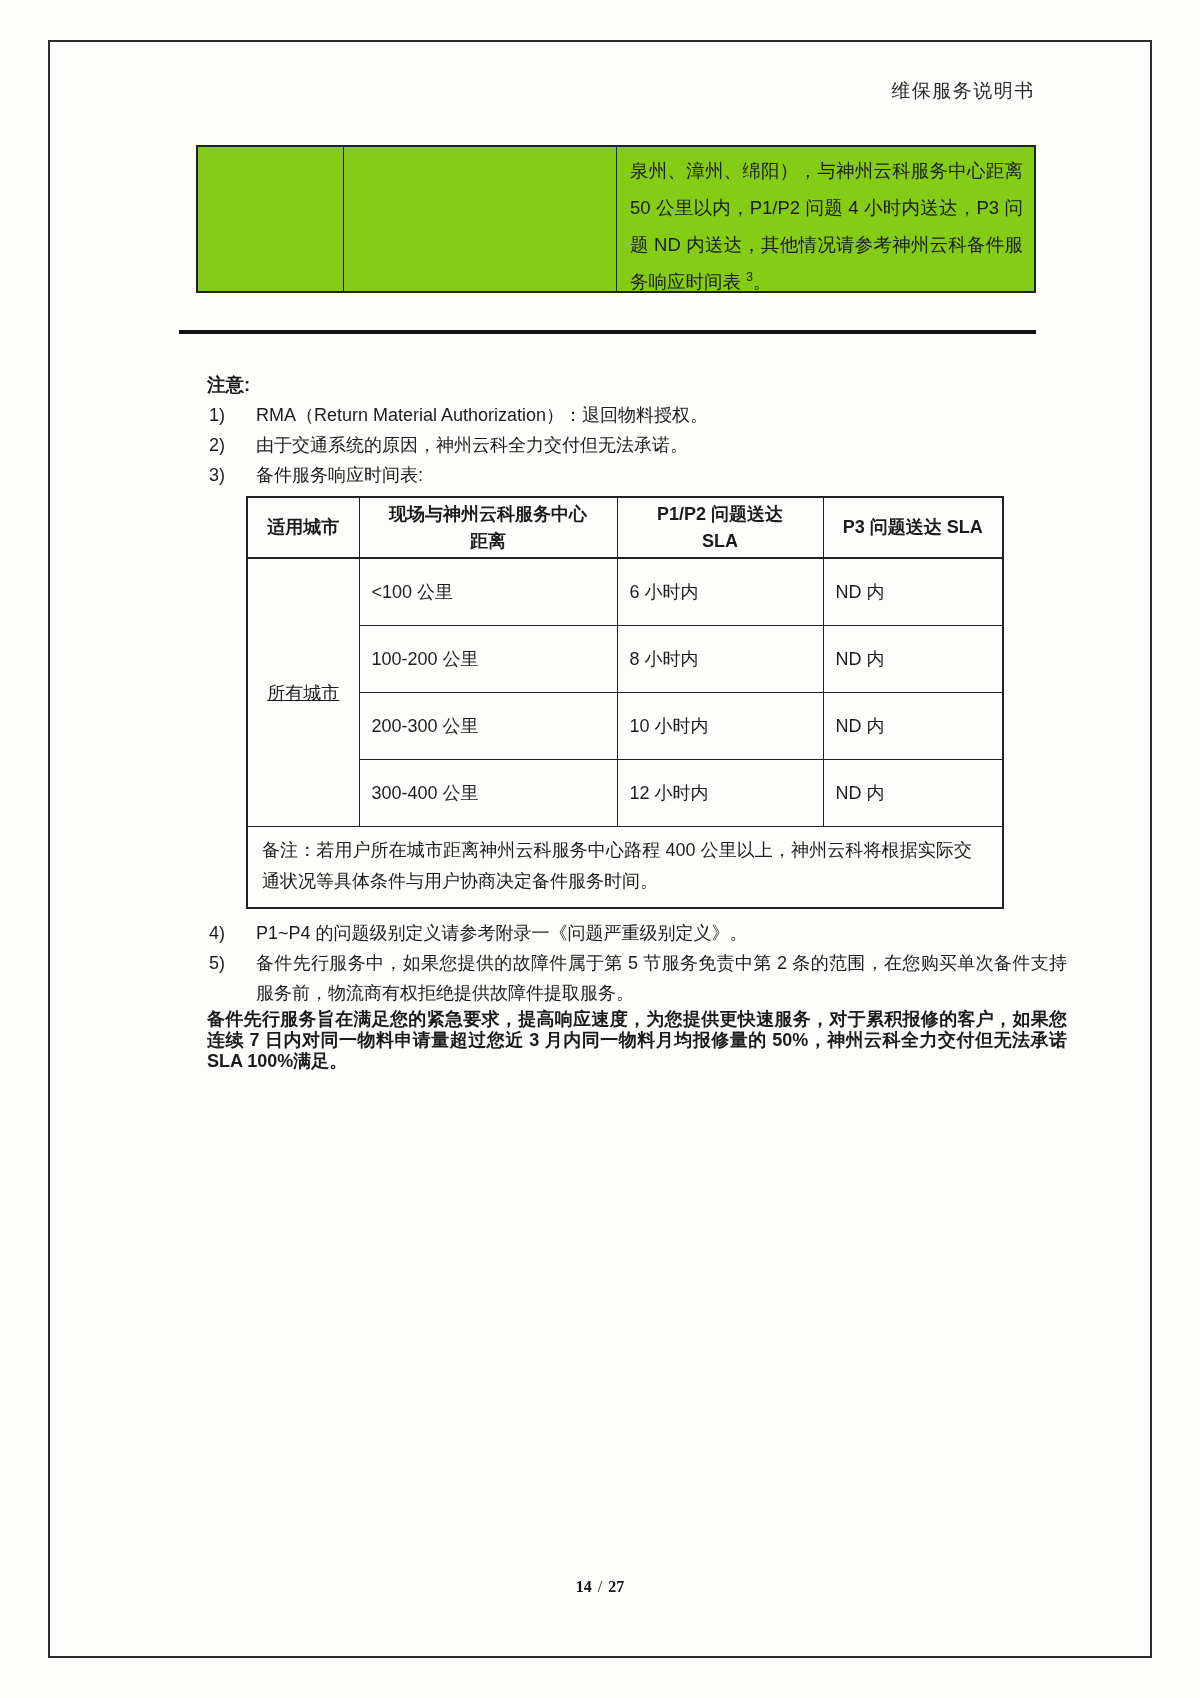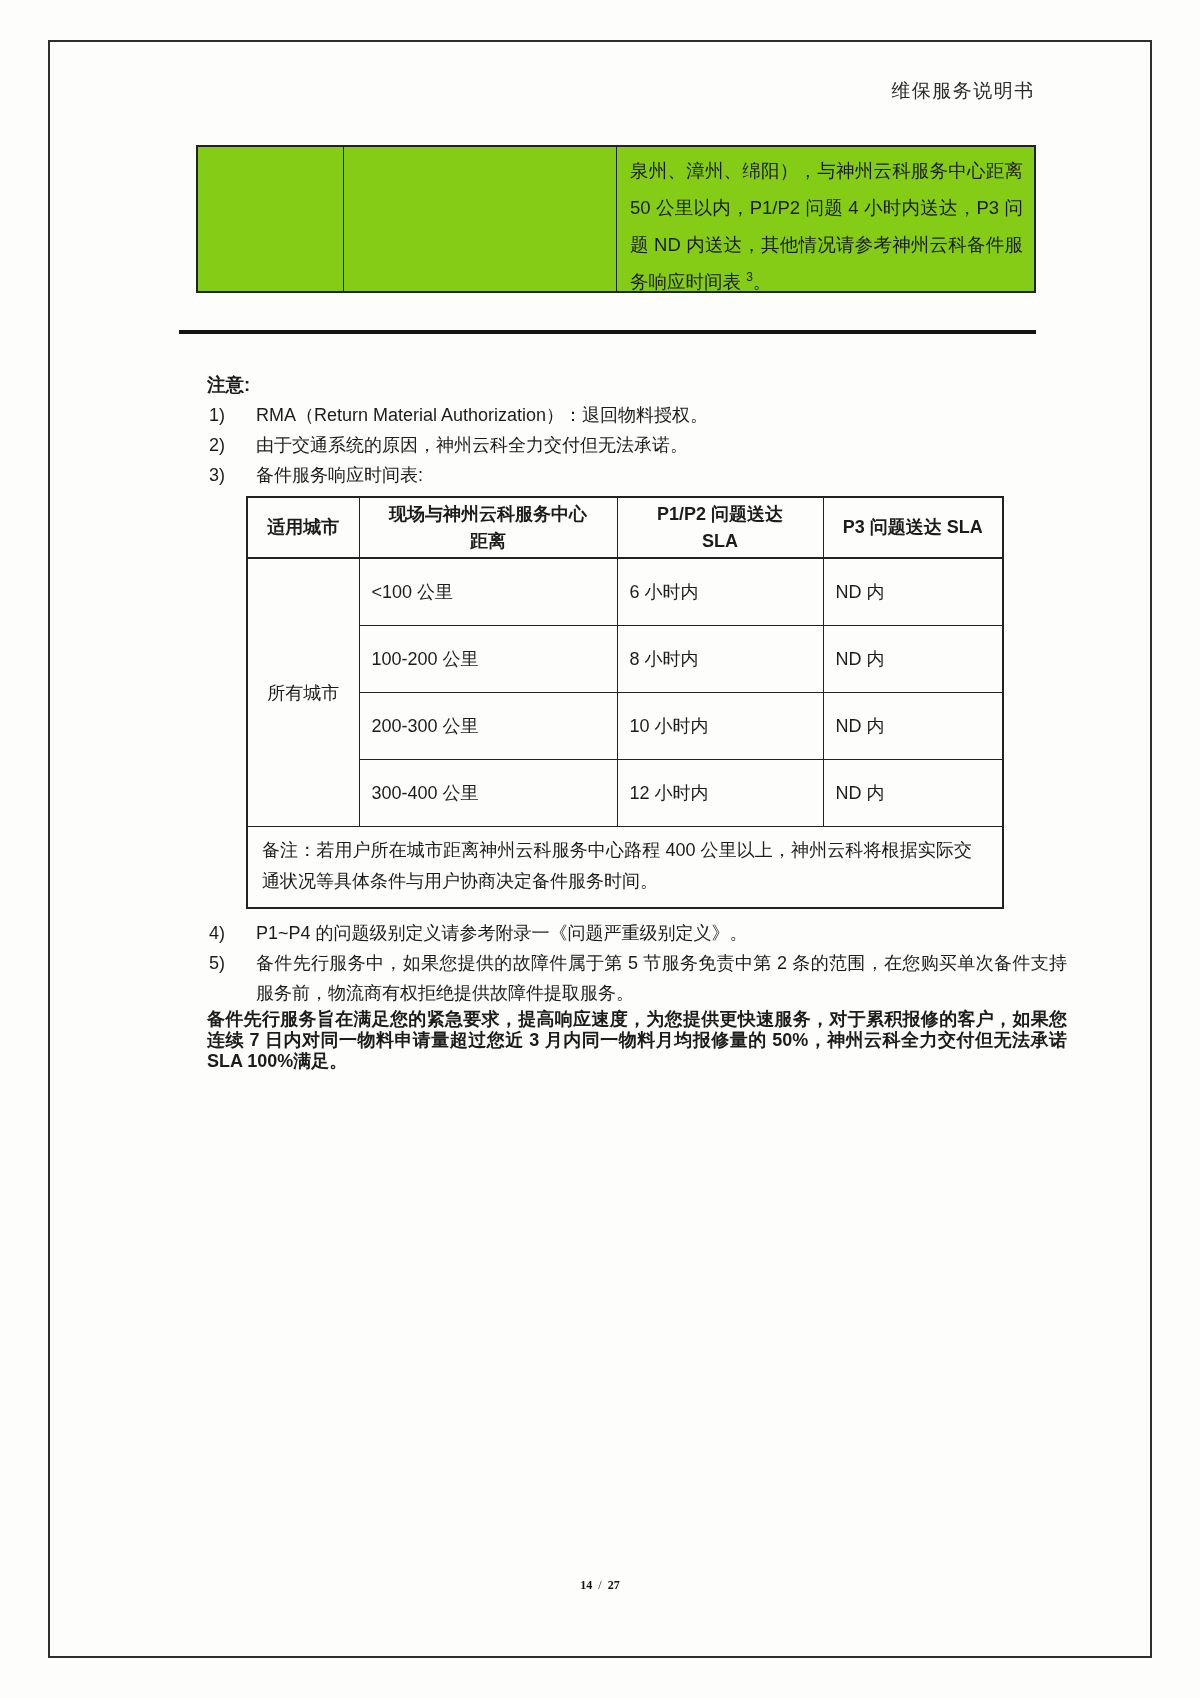--- a/index.html
+++ b/index.html
@@ -91,42 +91,42 @@
     font-weight: bold;
     text-align: center;
     vertical-align: middle;
     height: 61px;
     line-height: 27px;
     white-space: pre-line;
     border-bottom: 2.5px solid #222;
     padding: 2px 4px;
   }
   table.sla td { height: 31px; padding: 18px 12px; vertical-align: middle; }
-  table.sla td.city { text-align: center; padding: 1px 12px; }
+  table.sla td.city { text-align: center; padding: 1px 12px; text-decoration: underline; }
   table.sla td.note-row {
     height: auto;
     padding: 8px 30px 10px 14px;
     line-height: 31px;
     text-align: justify;
   }
   
   .closing {
     margin-top: 1px;
     text-align: justify;
     line-height: 21px;
     font-weight: bold;
   }
   
   .footer {
     position: absolute;
     left: 0; top: 1578px;
     width: 1200px;
     text-align: center;
     font-family: "Liberation Serif", "DejaVu Serif", serif;
-    font-size: 12px;
+    font-size: 16px;
     color: #111;
   }
   .footer .pg { font-weight: bold; }
   .footer .sep { font-weight: normal; padding: 0 6px; }
 </style>
 </head>
 <body>
 
 <div class="canvas">
 

